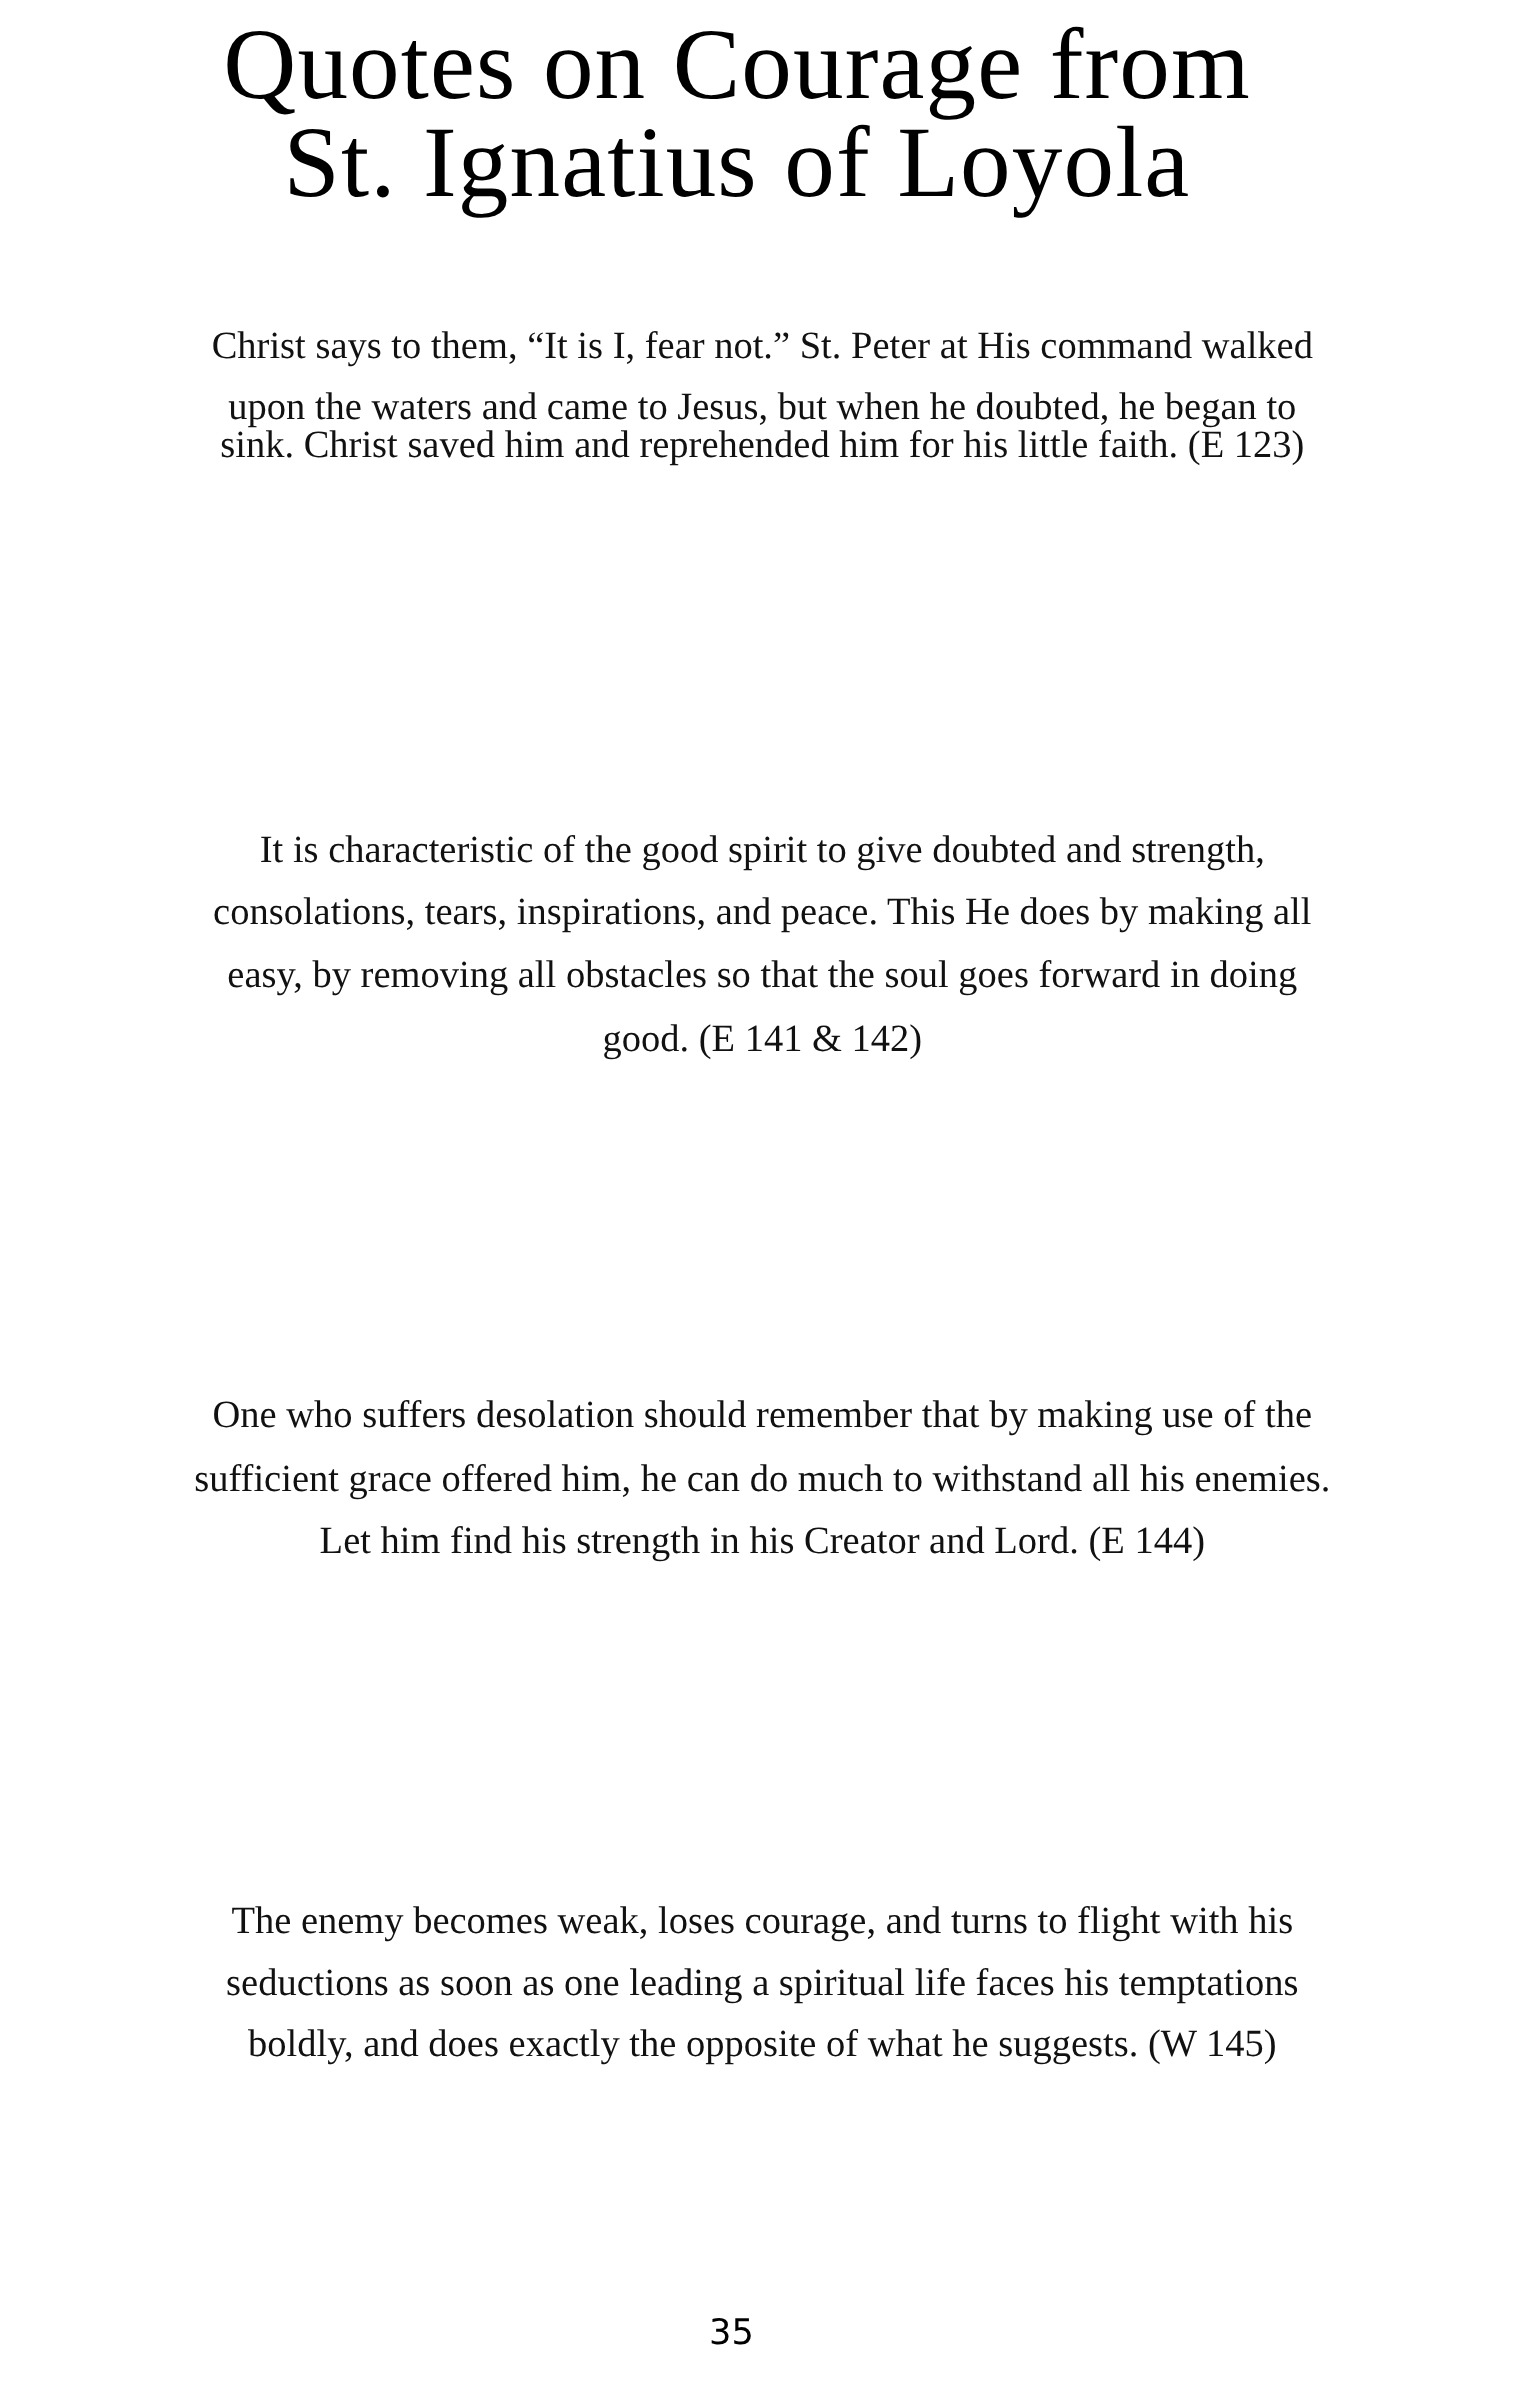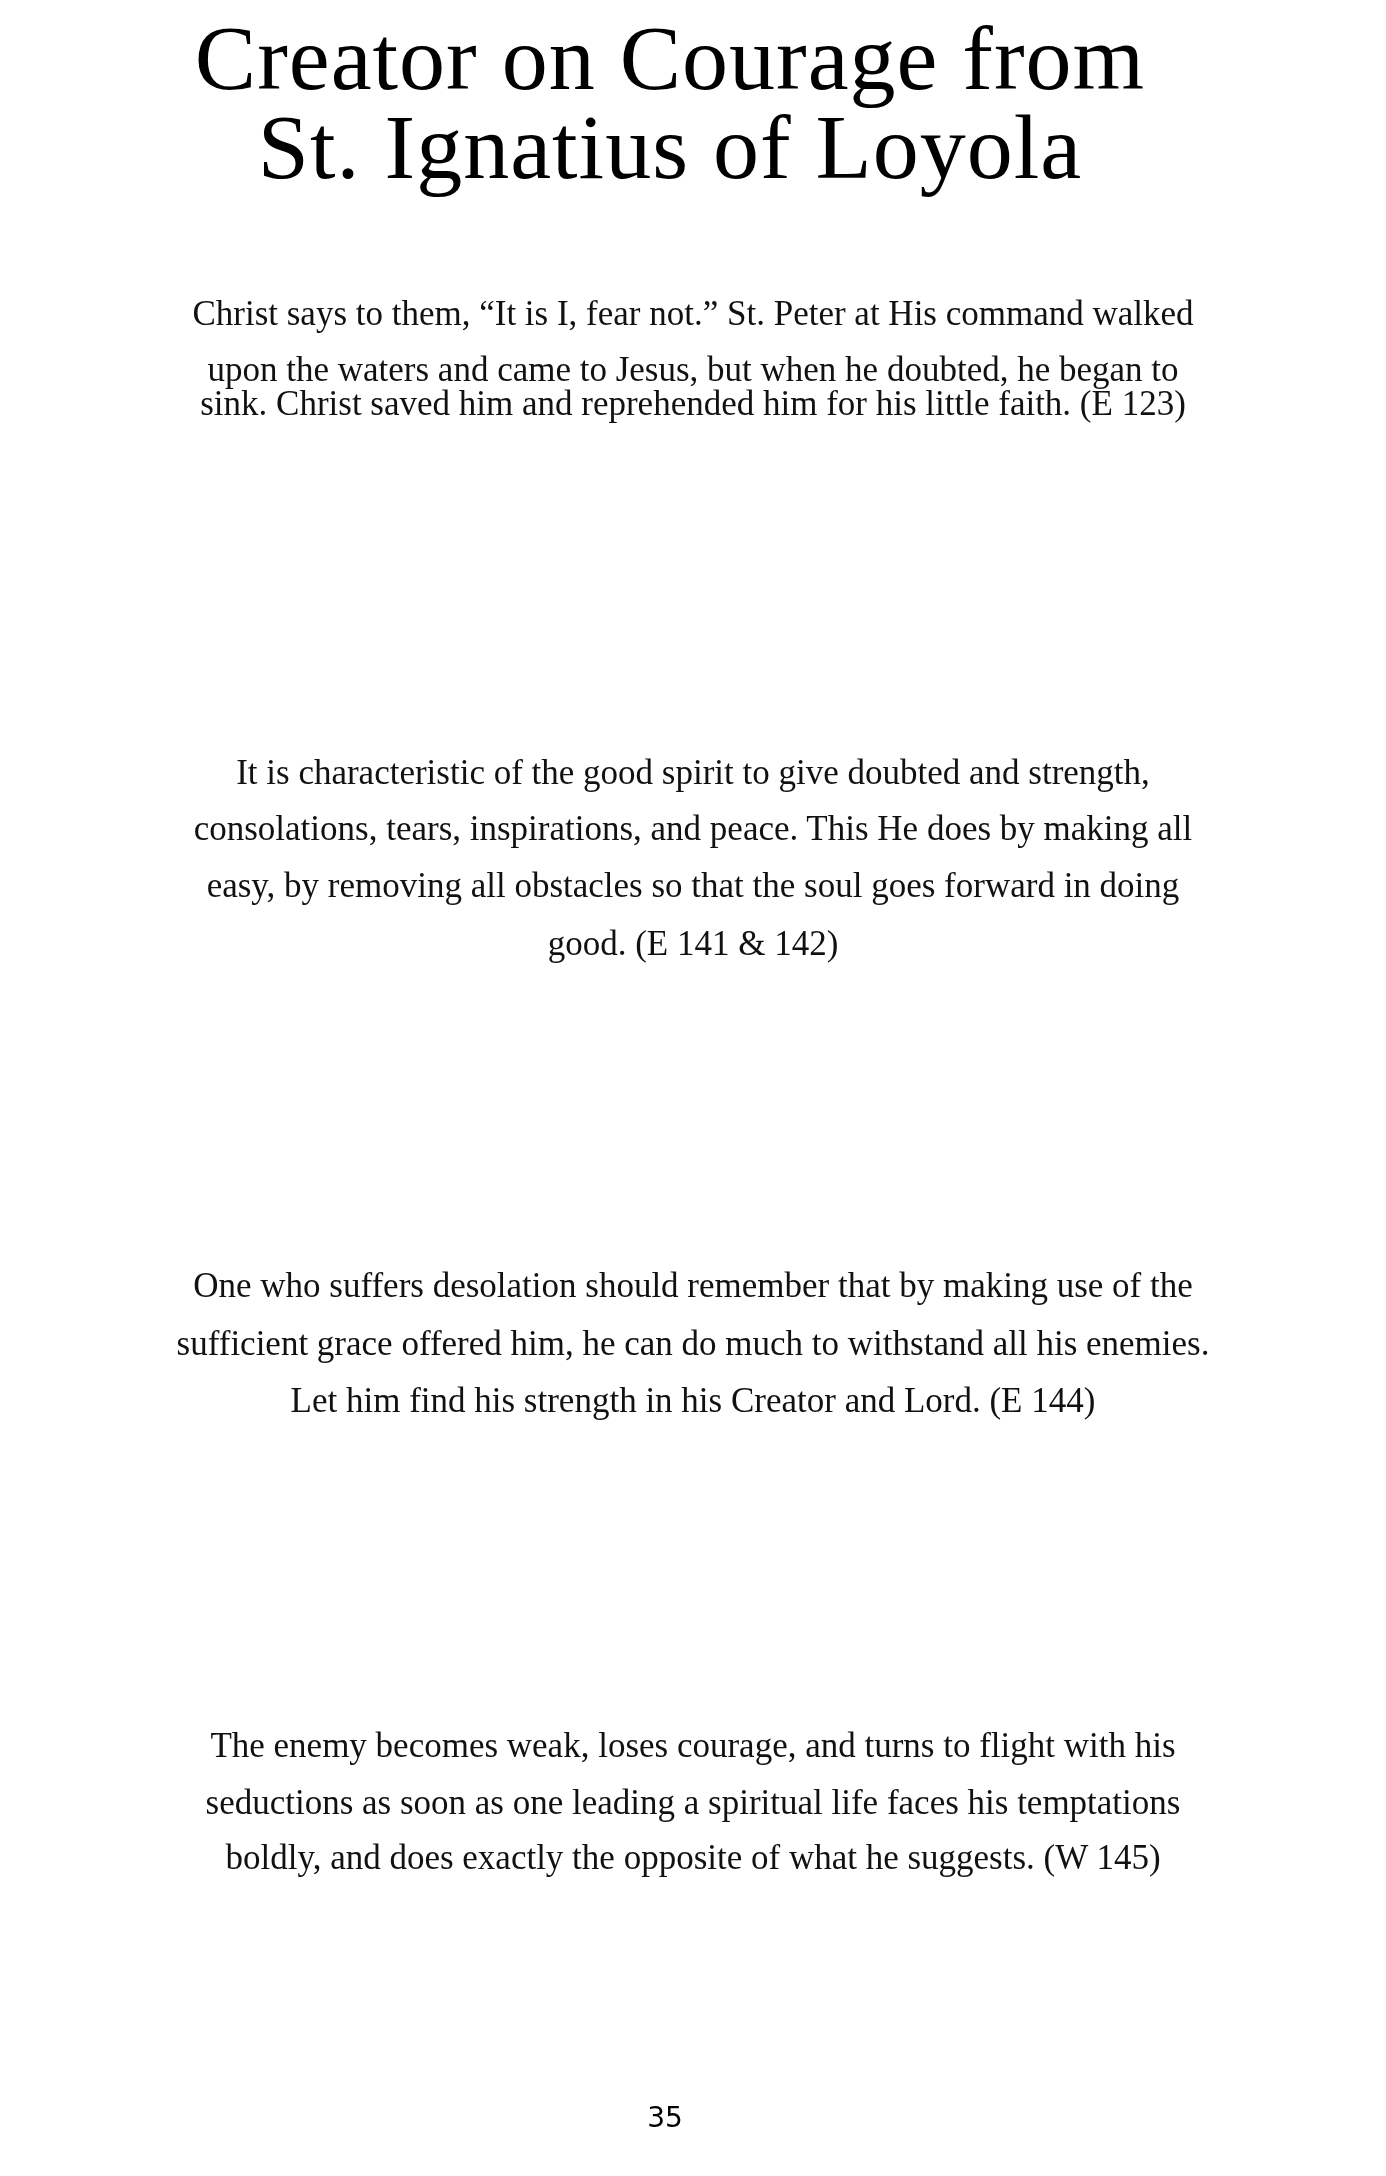--- a/index.html
+++ b/index.html
@@ -57,32 +57,32 @@
     line-height: 1;
     white-space: nowrap;
   }
   .page-number {
     position: absolute;
     left: 0;
     width: 1330px;
     top: 2104px;
     text-align: center;
     font-family: "DejaVu Sans", sans-serif;
-    font-size: 28px;
+    font-size: 32px;
     line-height: 1;
     color: #000;
   }
 </style>
 </head>
 <body>
 
 <div class="page">
 
   <h1 class="title">
-    <span class="tline" style="top:12px;">Creator on Courage from</span>
+    <span class="tline" style="top:12px;">Quotes on Courage from</span>
     <span class="tline" style="top:101px;">St. Ignatius of Loyola</span>
   </h1>
 
   <div class="quote" style="top:0;">
     <span class="qline" style="top:296px;">Christ says to them, “It is I, fear not.” St. Peter at His command walked</span>
     <span class="qline" style="top:352px;">upon the waters and came to Jesus, but when he doubted, he began to</span>
     <span class="qline" style="top:386px;">sink. Christ saved him and reprehended him for his little faith.   (E 123)</span>
   </div>
 
   <div class="quote" style="top:0;">

